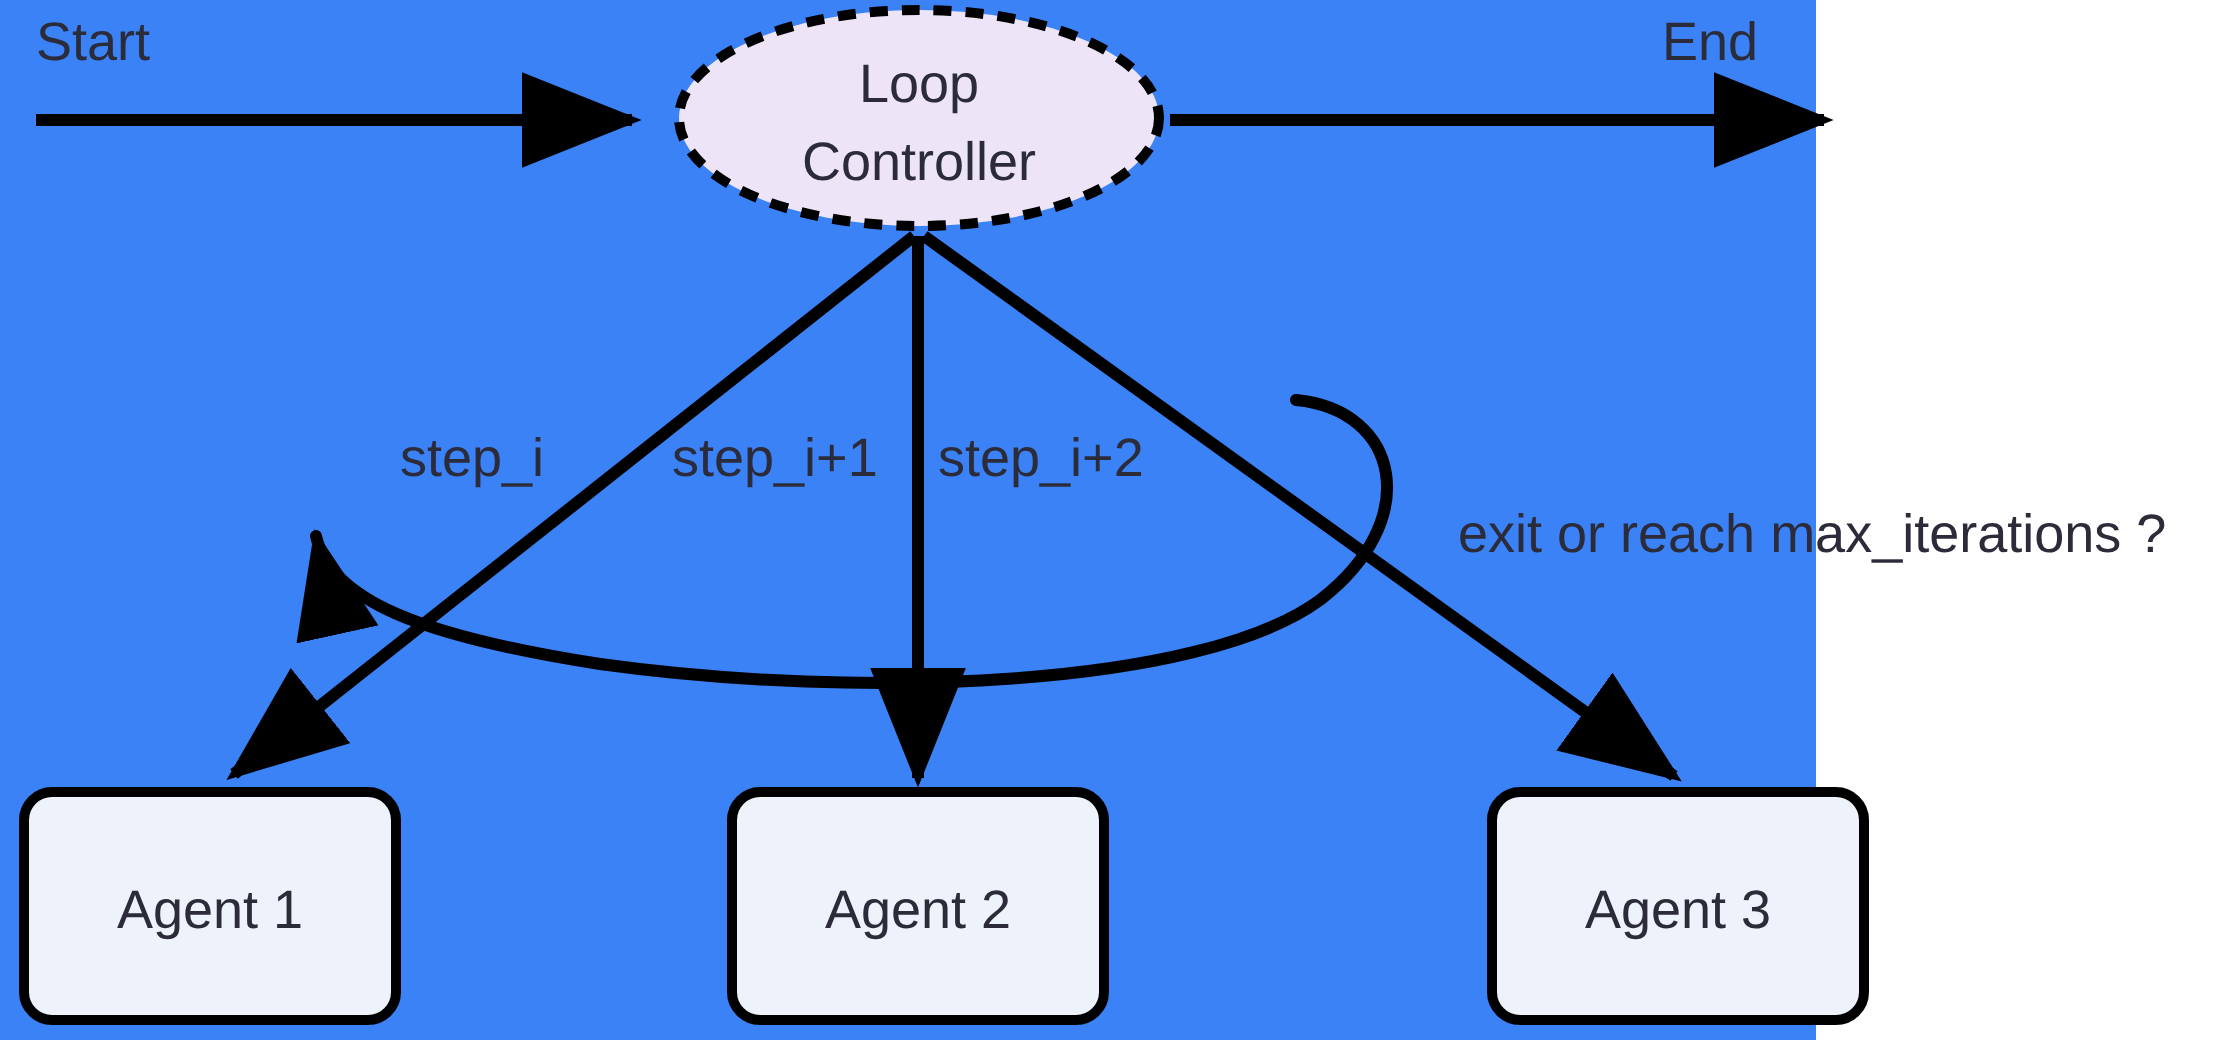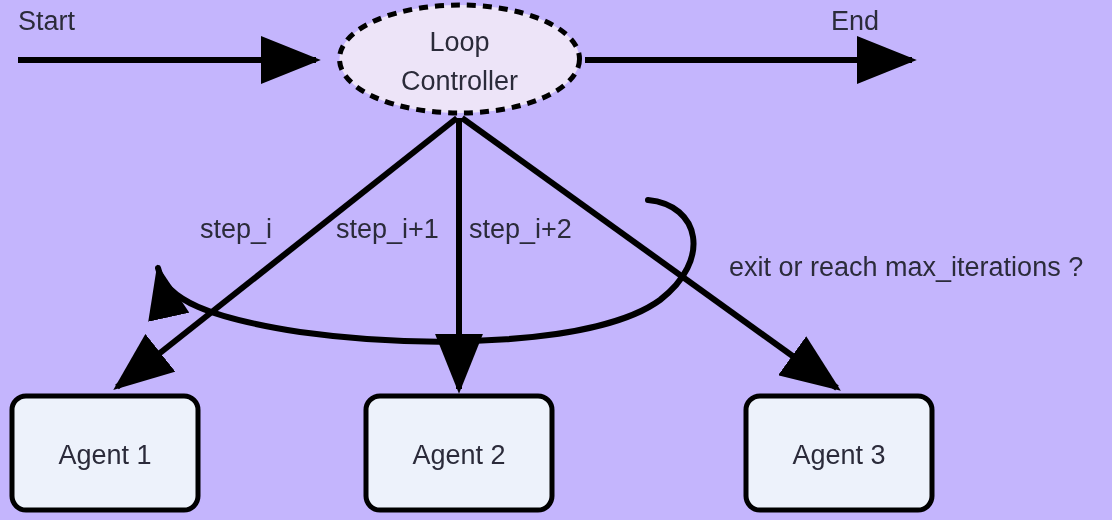--- a/index.html
+++ b/index.html
@@ -8,23 +8,23 @@
     background: #ffffff;
   }
   body {
     width: 1112px;
     height: 520px;
     font-family: "Liberation Sans", "DejaVu Sans", sans-serif;
     overflow: hidden;
   }
   #diagram-root {
     position: relative;
-    width: 1112px;
+    width: 908px;
     height: 520px;
-    background: #c4b5fd;
+    background: #3b82f6;
   }
   #diagram-svg {
     position: absolute;
     left: 0;
     top: 0;
     width: 1112px;
     height: 520px;
     display: block;
   }
   .node-text, .edge-label, .endpoint-label {

